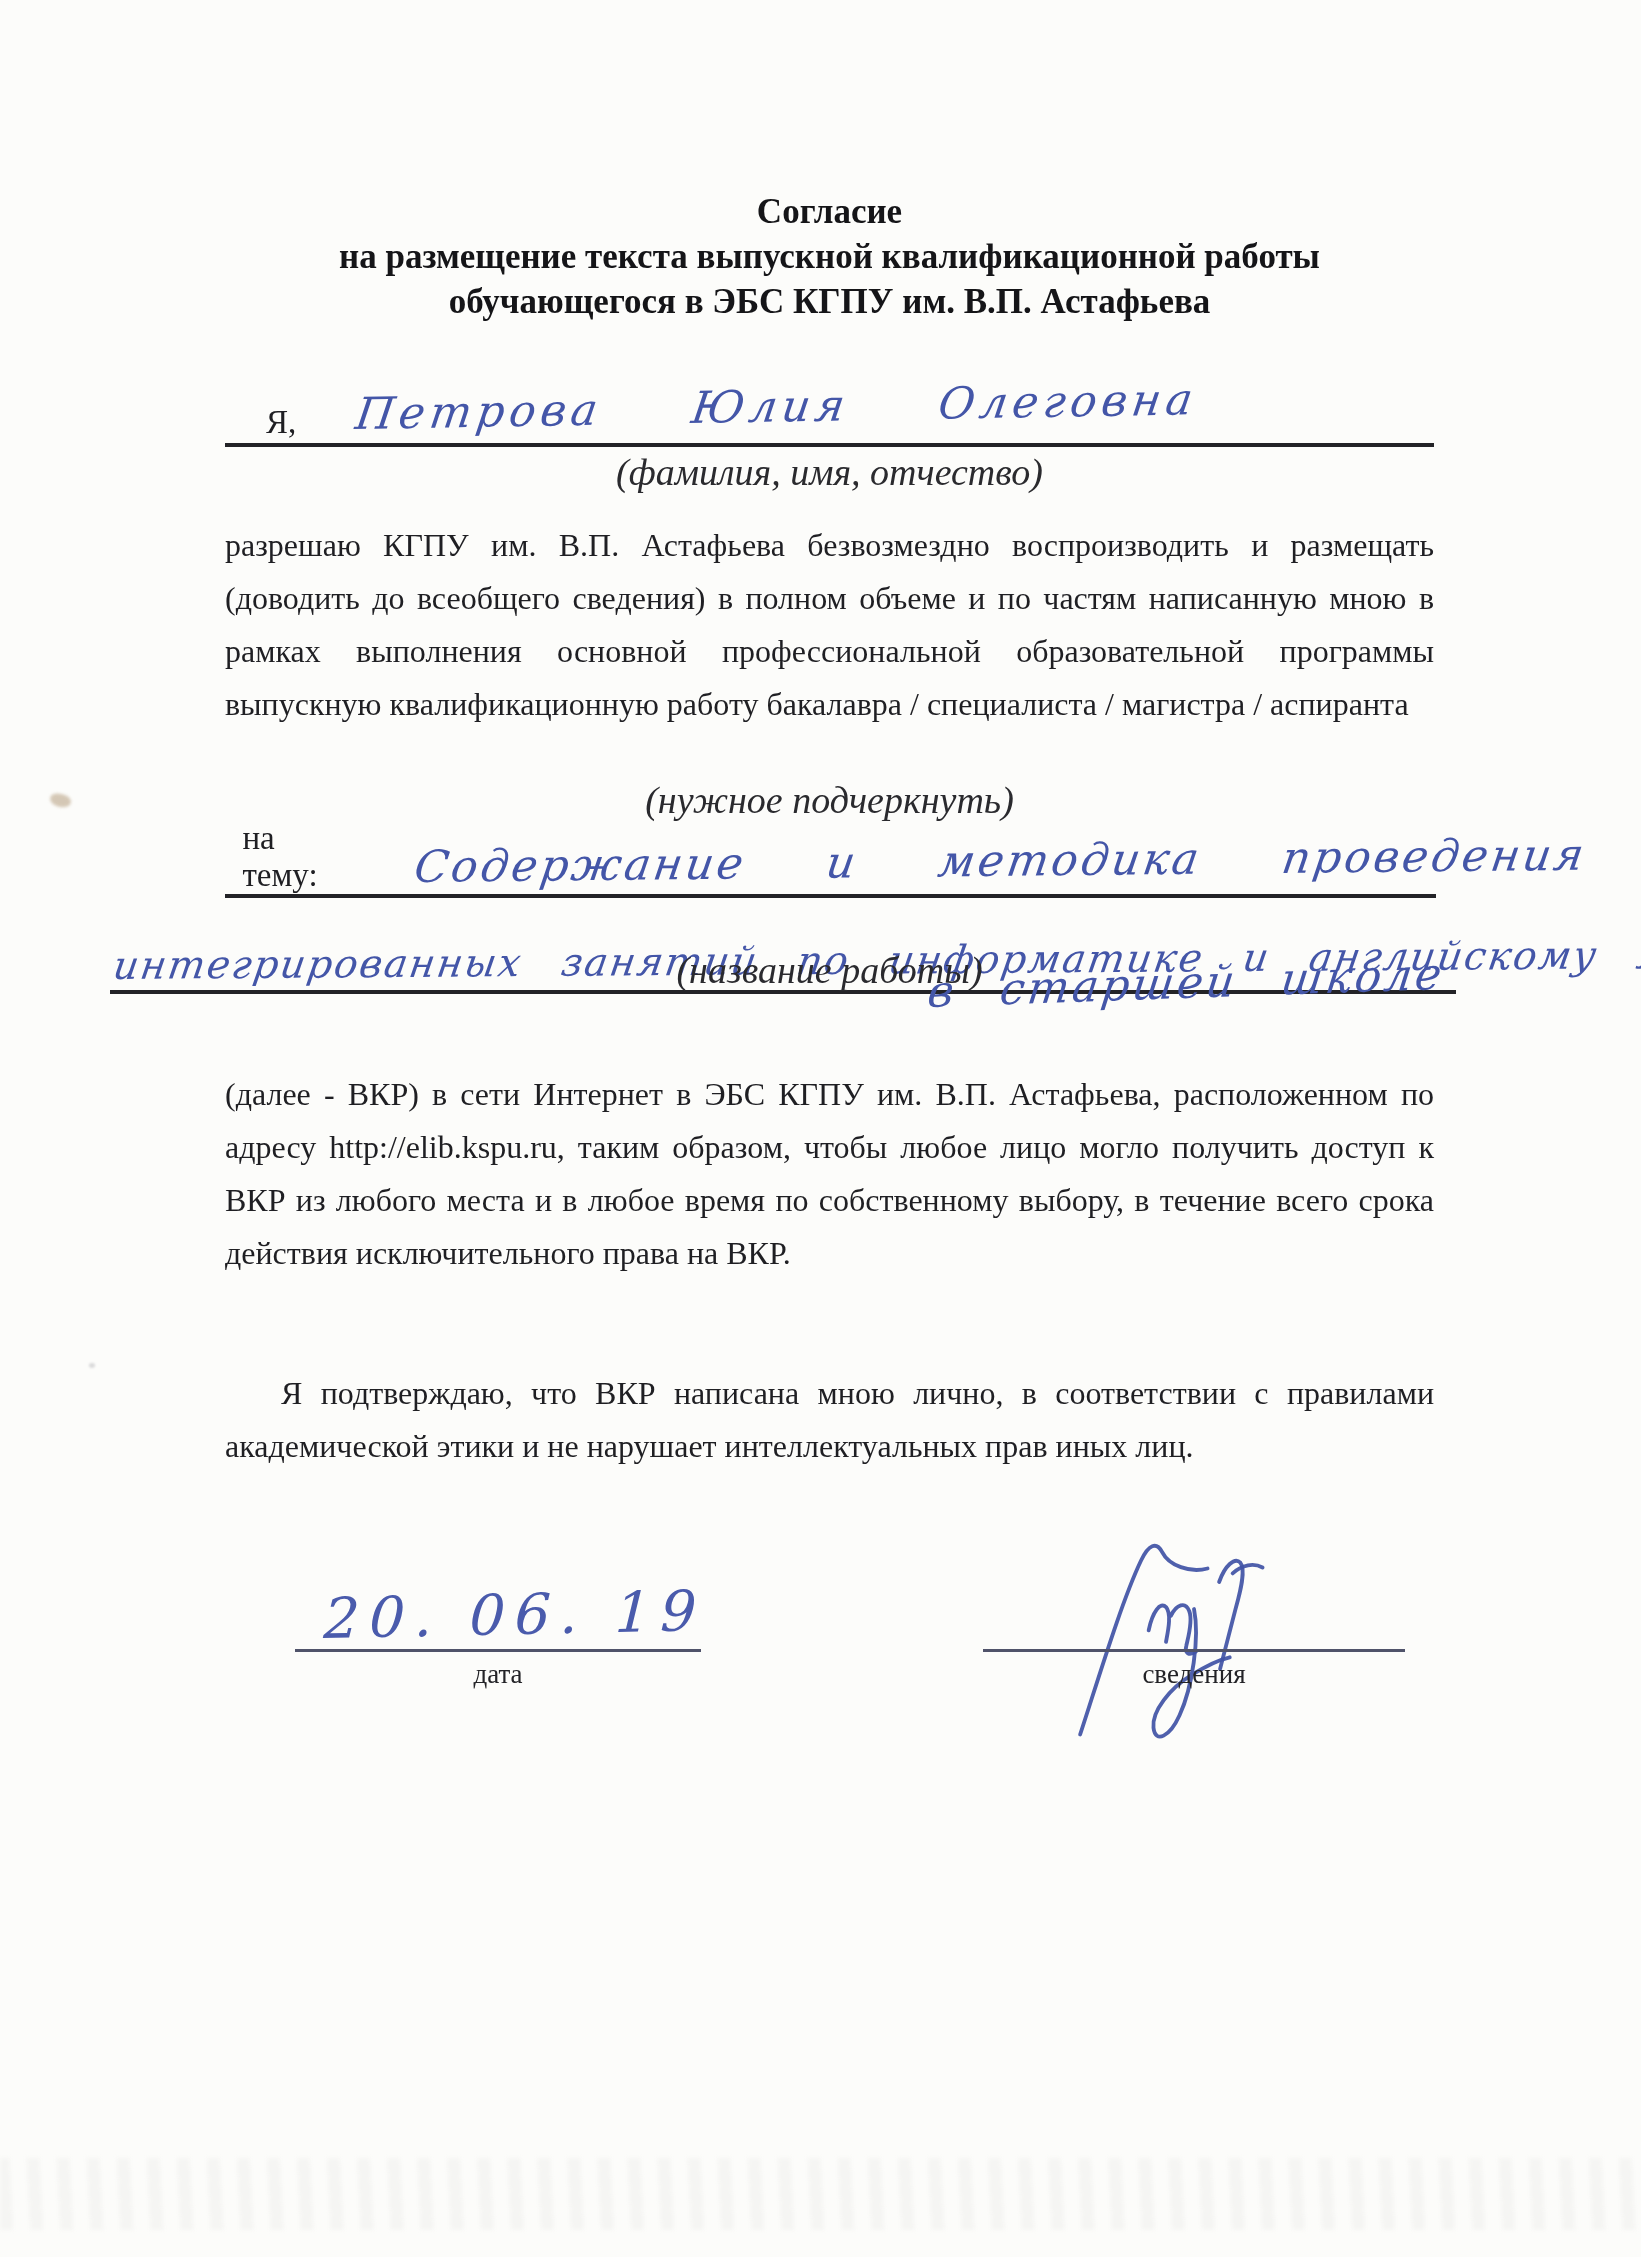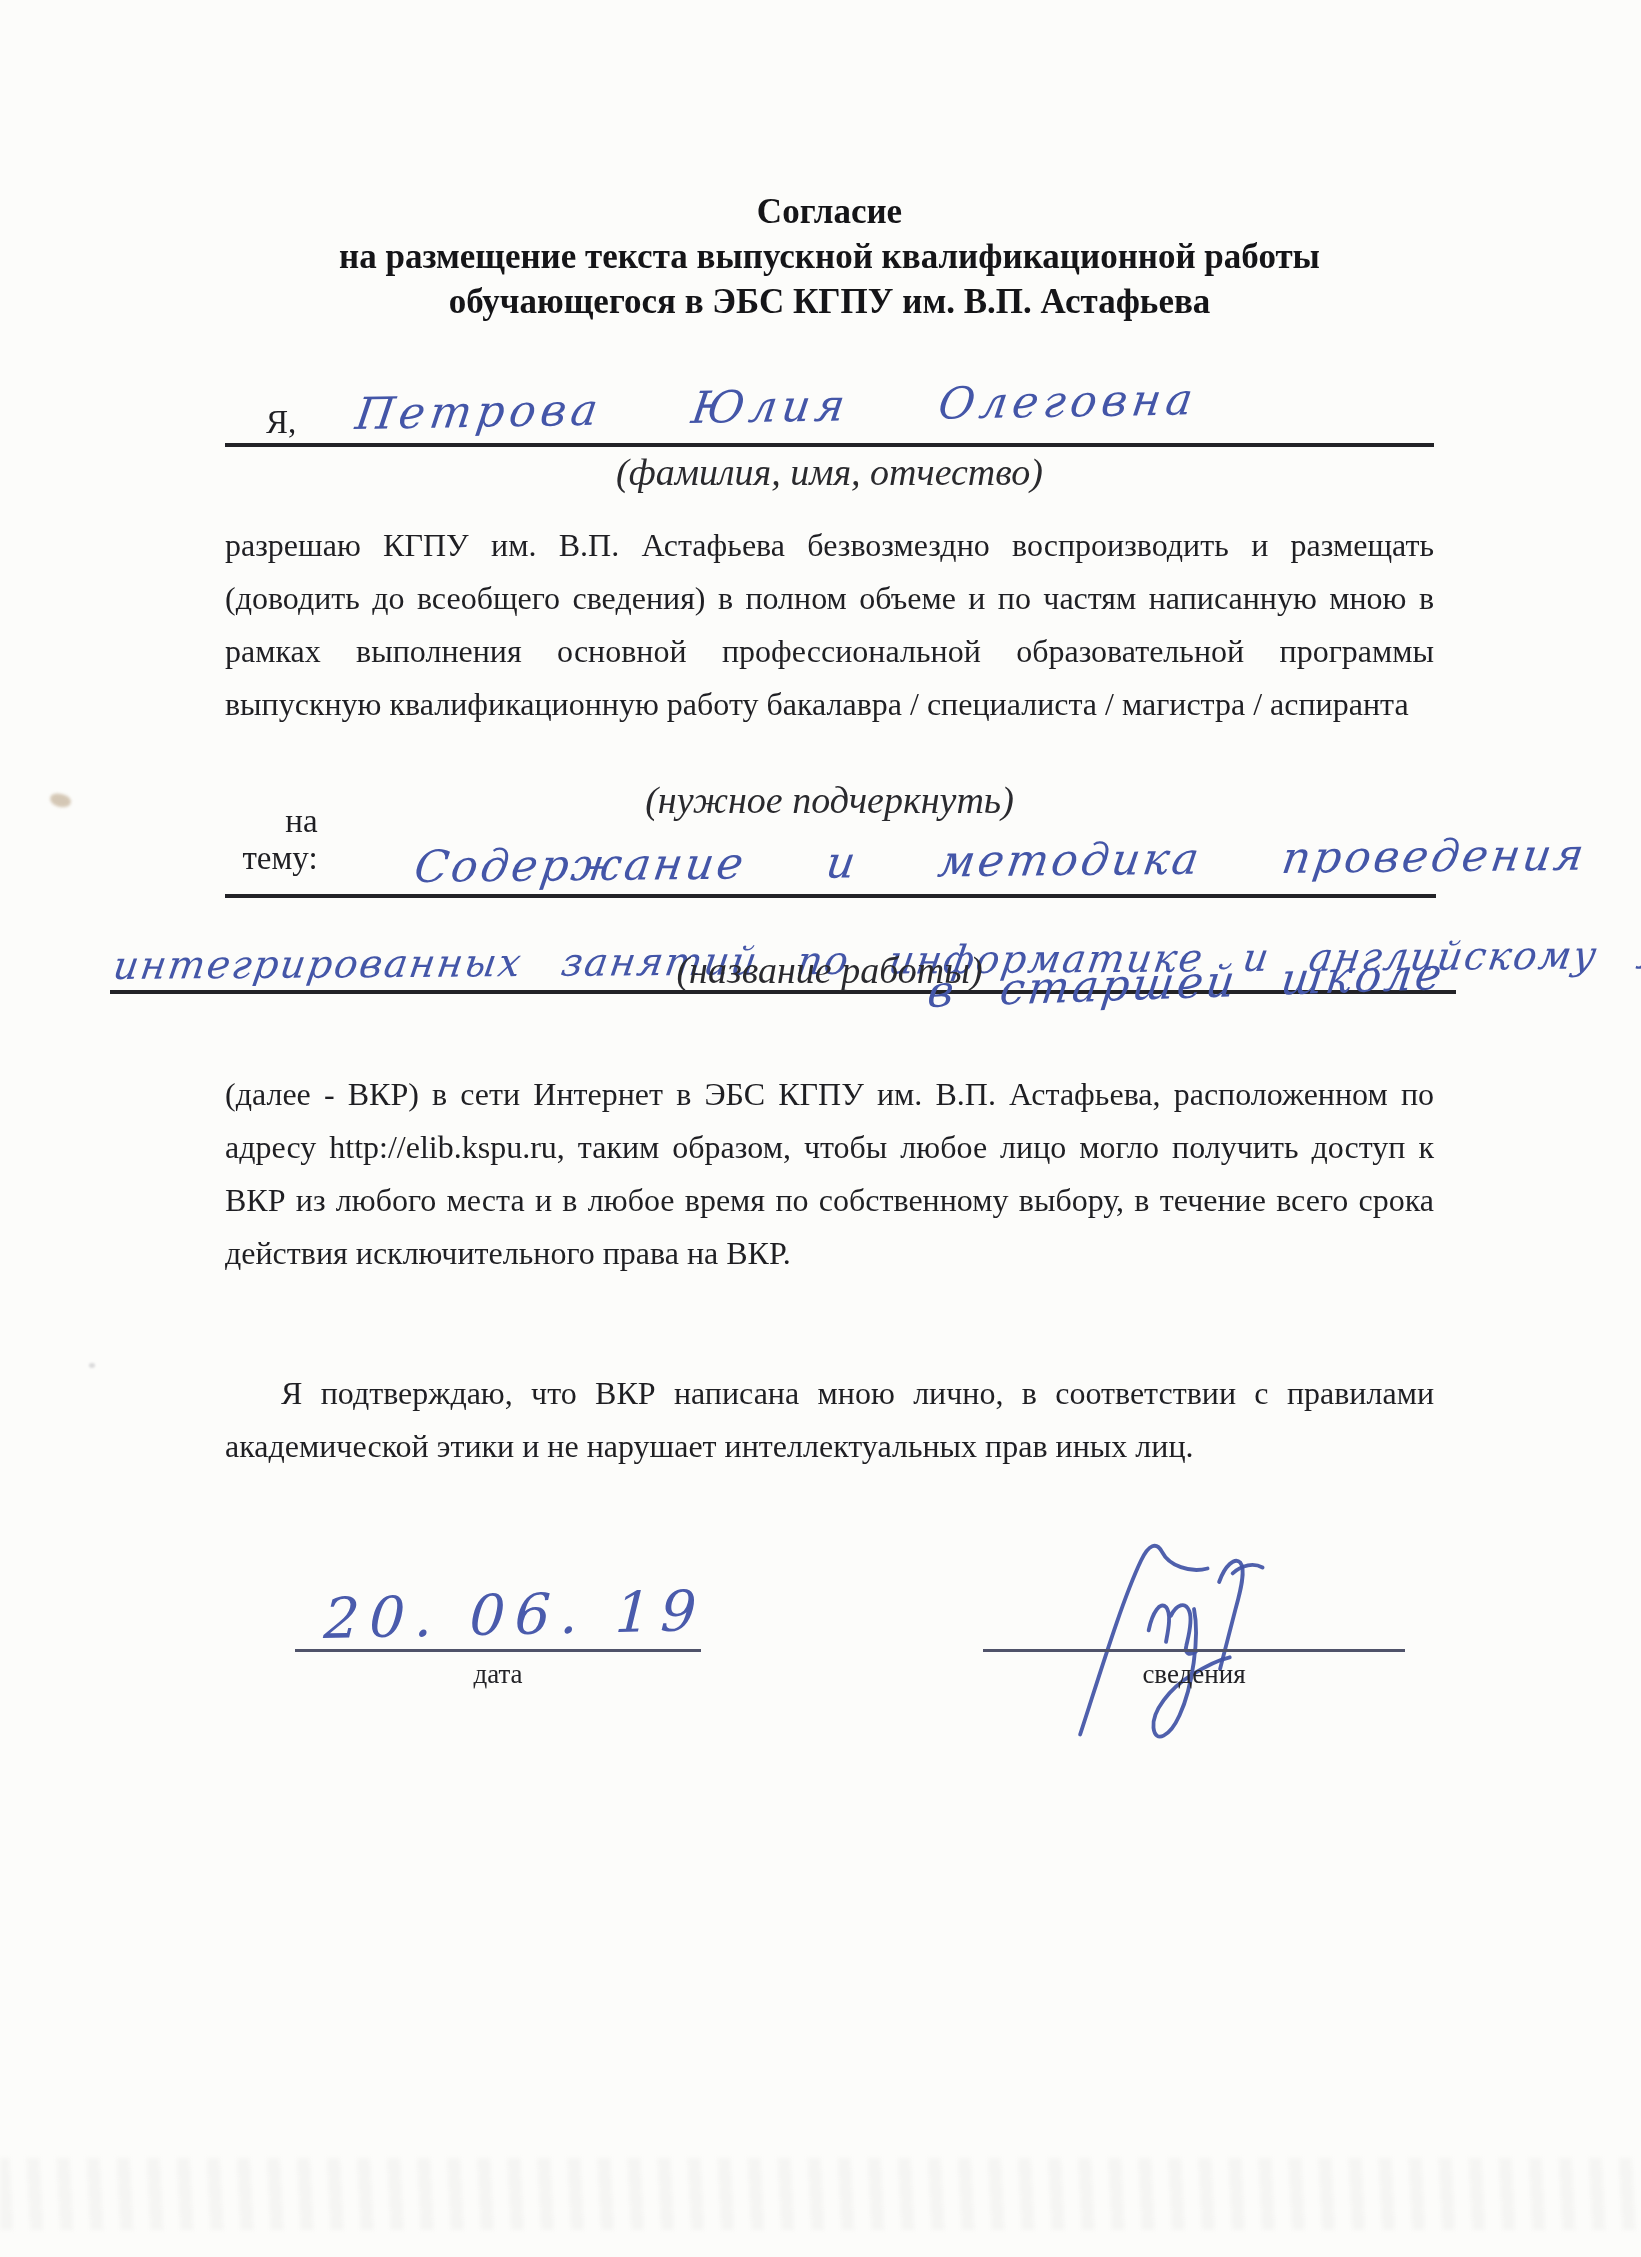--- a/index.html
+++ b/index.html
@@ -66,21 +66,21 @@
     word-spacing: 71px; letter-spacing: 4.8px;
     transform: rotate(-1deg) skewX(-9deg); transform-origin: left bottom;
     padding-bottom: 3.9px;
   }
 
   .topic-row1 {
     position: absolute; left: 225px; top: 821px; width: 1211px; height: 73px;
     border-bottom: 4.8px solid #232327;
     display: flex; align-items: flex-end;
   }
-  .topic-row1 .printed { padding-left: 17.4px; padding-bottom: 17px; text-align: right; }
+  .topic-row1 .printed { padding-left: 17.4px; padding-bottom: 0; }
   .hw-topic1 {
     font-size: 44px; margin-left: 93px;
     word-spacing: 64px; letter-spacing: 2.9px;
     transform: rotate(-0.6deg) skewX(-9deg); transform-origin: left bottom;
     padding-bottom: 1.9px;
   }
   .topic-row2 {
     position: absolute; left: 110px; top: 917px; width: 1346px; height: 73px;
     border-bottom: 4.8px solid #232327;
     display: flex; align-items: flex-end;

